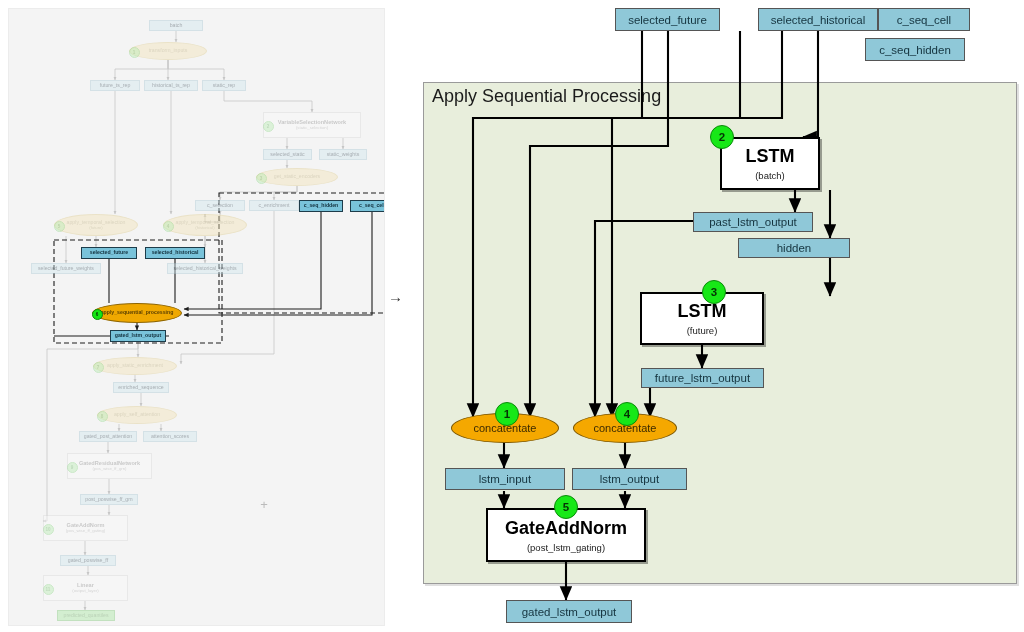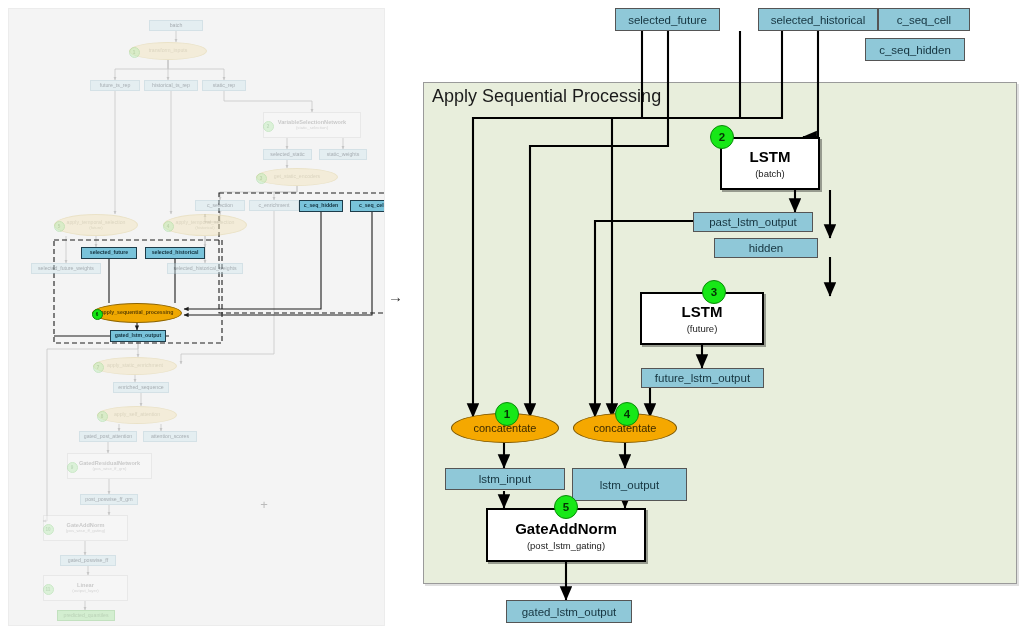--- a/index.html
+++ b/index.html
@@ -32,21 +32,21 @@
 
   
   #right-panel{position:absolute;left:410px;top:0;width:614px;height:632px;}
   #right-svg{position:absolute;left:0;top:0;}
   .rp-node{position:absolute;box-sizing:border-box;display:flex;
            align-items:center;justify-content:center;text-align:center;}
   .blue-box{background:#8fc8d8;border:1px solid #555555;
             font-size:11.5px;color:#15343f;}
   .white-box{background:#ffffff;border:2.2px solid #000000;flex-direction:column;
              box-shadow:2px 2px 0 rgba(0,0,0,.35);}
-  .white-box .t1{font-size:15px;font-weight:bold;color:#000;}
+  .white-box .t1{font-size:18px;font-weight:bold;color:#000;}
   .white-box .t2{font-size:9.5px;color:#222;margin-top:3px;}
   .ellipse{background:#f5a800;border:1px solid #7c5600;border-radius:50%;
            font-size:11px;color:#3d2b00;}
   .badge{position:absolute;width:22px;height:22px;border-radius:50%;
          background:#17e817;border:1.4px solid #0b8a0b;color:#053305;
          display:flex;align-items:center;justify-content:center;
          font-size:11.5px;font-weight:bold;}
   #group-box{position:absolute;left:13px;top:82px;width:592px;height:500px;
              background:#e8eedc;border:1.4px solid #9a9a9a;
              box-shadow:2px 2px 0 rgba(0,0,0,.12);}
@@ -294,30 +294,30 @@
         </div>
         <div class="rp-node blue-box" style="left: 468px; top: 8px; width: 92px; height: 23px;">
           <span>c_seq_cell</span>
         </div>
         <div class="rp-node blue-box" style="left: 455px; top: 38px; width: 100px; height: 23px;">
           <span>c_seq_hidden</span>
         </div>
         <div class="rp-node blue-box" style="left: 283px; top: 212px; width: 120px; height: 20px; align-items: center;">
           <span>past_lstm_output</span>
         </div>
-        <div class="rp-node blue-box" style="left: 304px; top: 238px; width: 104px; height: 20px;">
+        <div class="rp-node blue-box" style="left: 328px; top: 238px; width: 112px; height: 20px;">
           <span>hidden</span>
         </div>
         <div class="rp-node blue-box" style="left: 231px; top: 368px; width: 123px; height: 20px;">
           <span>future_lstm_output</span>
         </div>
         <div class="rp-node blue-box" style="left: 35px; top: 468px; width: 120px; height: 22px;">
           <span>lstm_input</span>
         </div>
-        <div class="rp-node blue-box" style="left: 162px; top: 468px; width: 115px; height: 33px;">
+        <div class="rp-node blue-box" style="left: 162px; top: 468px; width: 115px; height: 22px;">
           <span>lstm_output</span>
         </div>
         <div class="rp-node blue-box" style="left: 96px; top: 600px; width: 126px; height: 23px;">
           <span>gated_lstm_output</span>
         </div>
         <div class="rp-node white-box" style="left: 310px; top: 137px; width: 100px; height: 53px;">
           <div class="t1">LSTM</div>
           <div class="t2">(batch)</div>
         </div>
         <div class="badge" style="left: 300px; top: 125px;">2</div>

